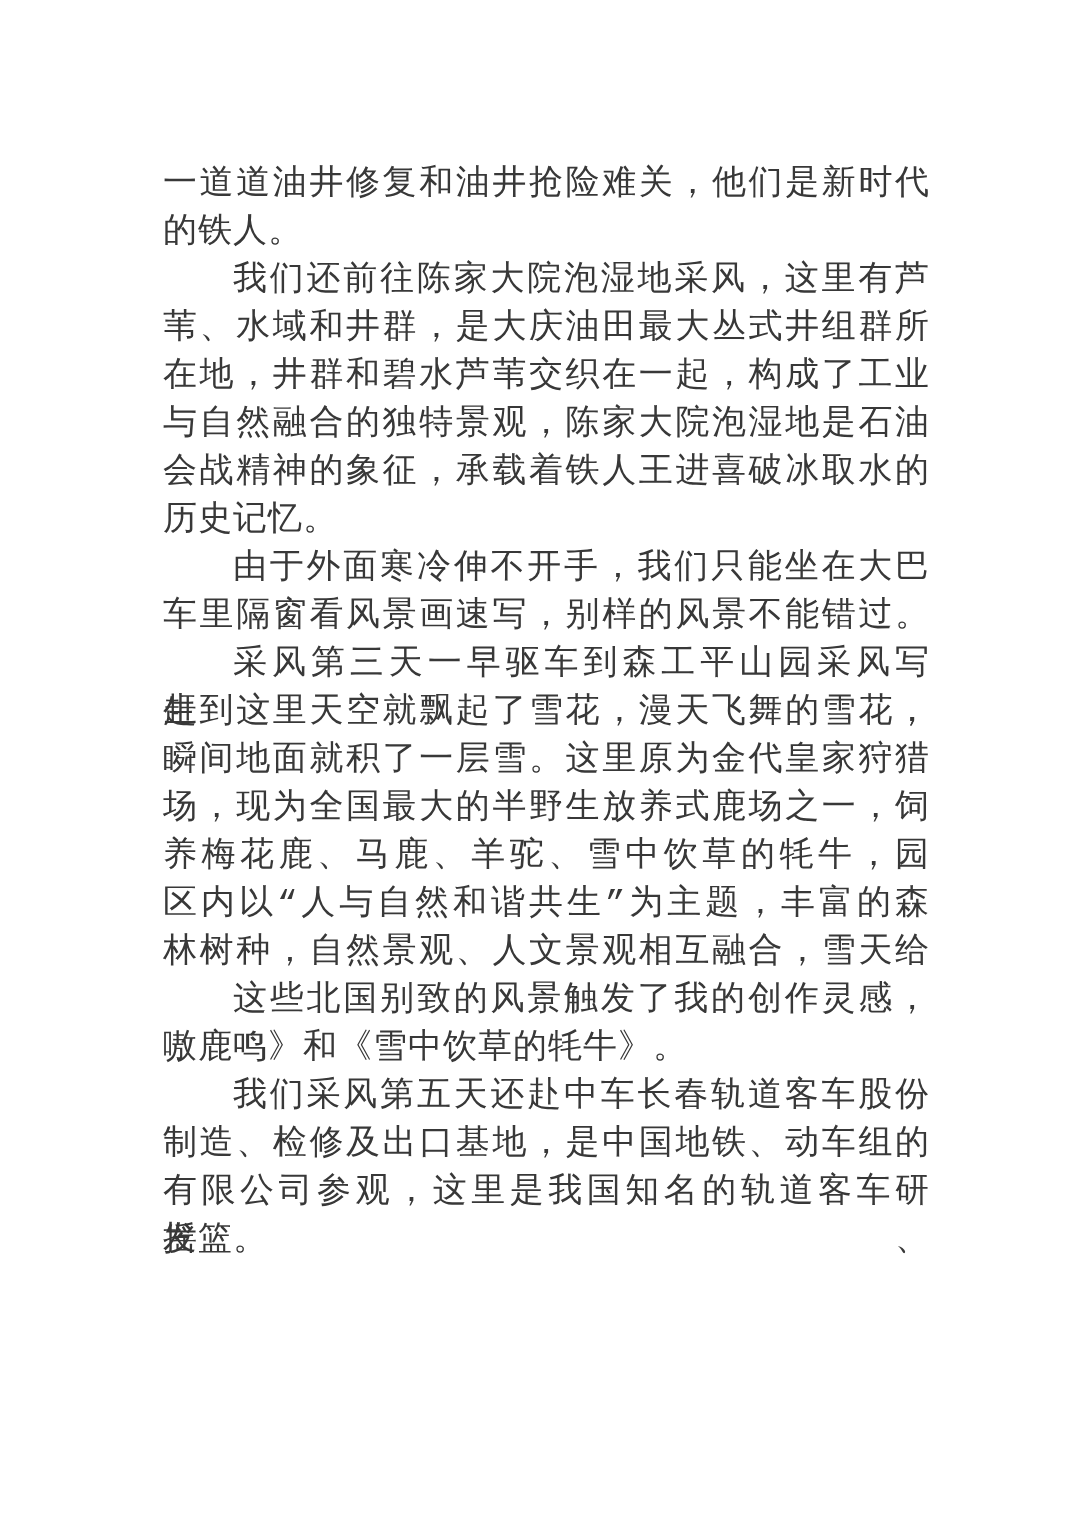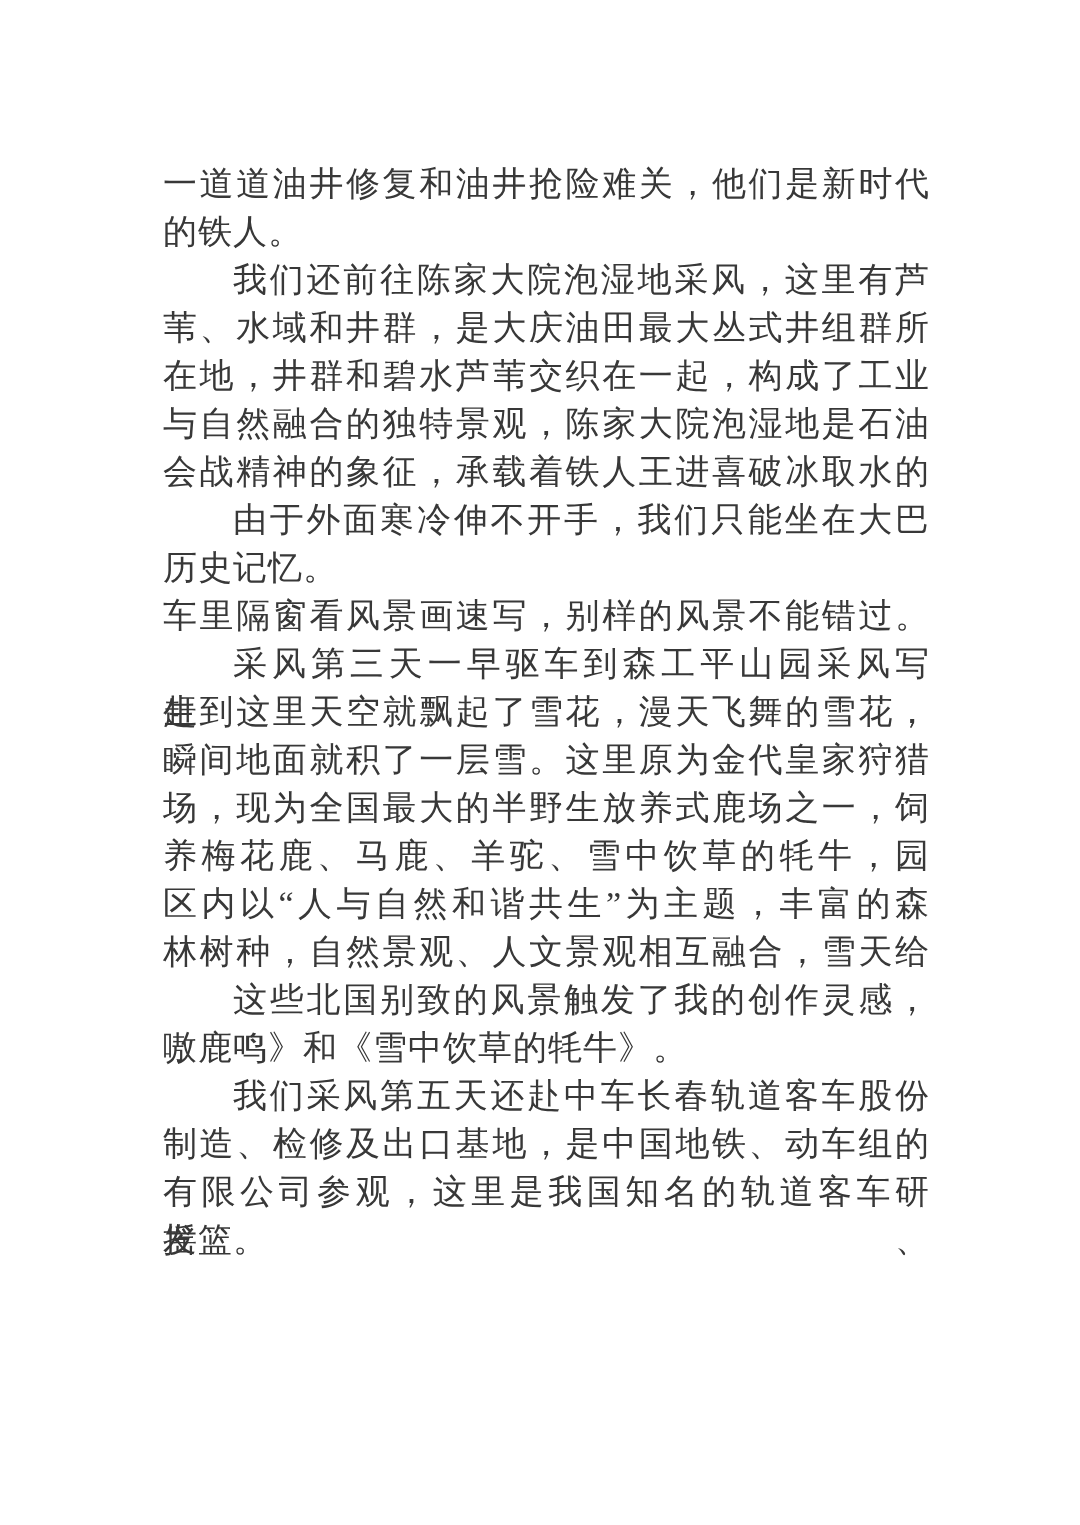--- a/index.html
+++ b/index.html
@@ -5,21 +5,21 @@
   html, body {
     margin: 0;
     padding: 0;
     background: #ffffff;
   }
   .page {
     position: relative;
     width: 1080px;
     height: 1327px;
     background: #ffffff;
-    font-family: Liberation Serif, serif;
+    font-family: Liberation Mono, monospace;
     color: #383838;
     overflow: hidden;
   }
   .text-block {
     position: absolute;
     left: 163px;
     top: 160px;
     width: 767px;
   }
   .line {
@@ -57,22 +57,22 @@
 
 <div class="page">
   <main class="text-block">
       <div class="line full">一道道油井修复和油井抢险难关，他们是新时代</div>
       <div class="line">的铁人。</div>
       <div class="line indent full">我们还前往陈家大院泡湿地采风，这里有芦</div>
       <div class="line full">苇、水域和井群，是大庆油田最大丛式井组群所</div>
       <div class="line full">在地，井群和碧水芦苇交织在一起，构成了工业</div>
       <div class="line full">与自然融合的独特景观，陈家大院泡湿地是石油</div>
       <div class="line full">会战精神的象征，承载着铁人王进喜破冰取水的</div>
+      <div class="line">历史记忆。</div>
       <div class="line indent full">由于外面寒冷伸不开手，我们只能坐在大巴</div>
-      <div class="line">历史记忆。</div>
       <div class="line full">车里隔窗看风景画速写，别样的风景不能错过。</div>
       <div class="line indent full">采风第三天一早驱车到森工平山园采风写生，</div>
       <div class="line full">赶到这里天空就飘起了雪花，漫天飞舞的雪花，</div>
       <div class="line full">瞬间地面就积了一层雪。这里原为金代皇家狩猎</div>
       <div class="line full">场，现为全国最大的半野生放养式鹿场之一，饲</div>
       <div class="line full">养梅花鹿、马鹿、羊驼、雪中饮草的牦牛，园</div>
       <div class="line full">区内以“人与自然和谐共生”为主题，丰富的森</div>
       <div class="line full">林树种，自然景观、人文景观相互融合，雪天给</div>
       <div class="line indent full">这些北国别致的风景触发了我的创作灵感，</div>
       <div class="line">嗷鹿鸣》和《雪中饮草的牦牛》。</div>

